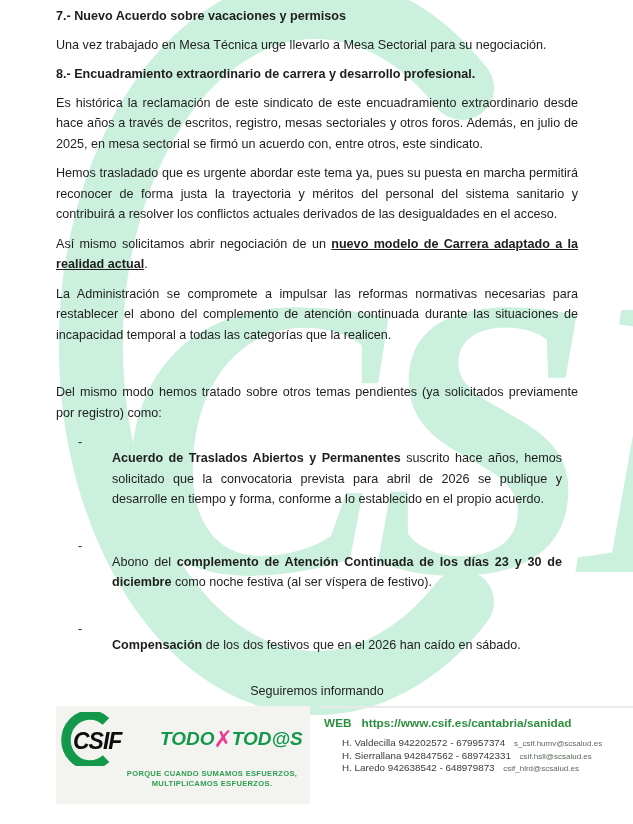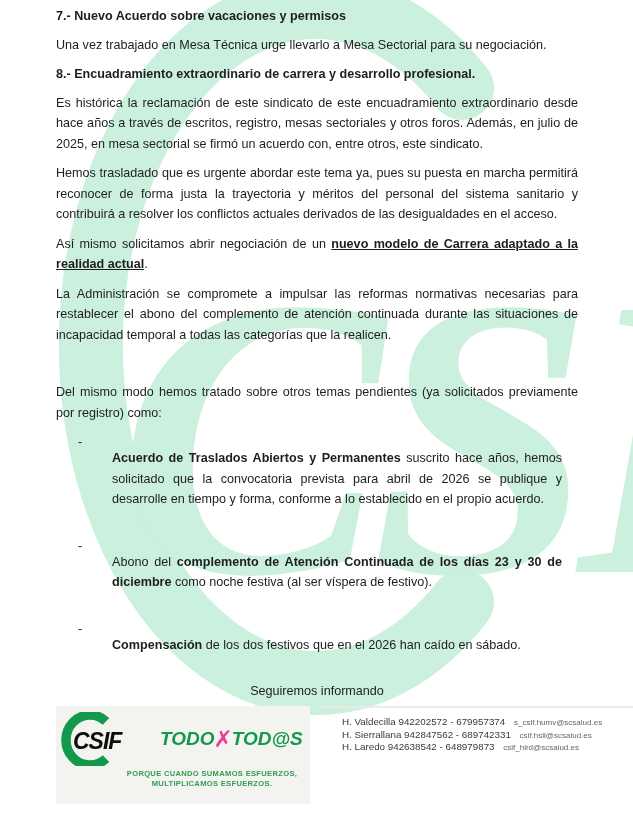--- a/index.html
+++ b/index.html
@@ -83,20 +83,23 @@
             <span>TOD@S</span>
         </div>
       </div>
       <div class="taglines">
         <div>PORQUE CUANDO SUMAMOS ESFUERZOS,</div>
         <div>MULTIPLICAMOS ESFUERZOS.</div>
       </div>
     </div>
 
     <div class="contact-box">
+      <div class="web-line">
+        <span class="web-label">WEB</span><span>https://www.csif.es/cantabria/sanidad</span>
+      </div>
       <div class="contact-row">
         <span>H. Valdecilla</span>
         <span>942202572 - 679957374</span>
         <span class="email">s_csif.humv@scsalud.es</span>
       </div>
       <div class="contact-row">
         <span>H. Sierrallana</span>
         <span>942847562 - 689742331</span>
         <span class="email">csif.hsll@scsalud.es</span>
       </div>

